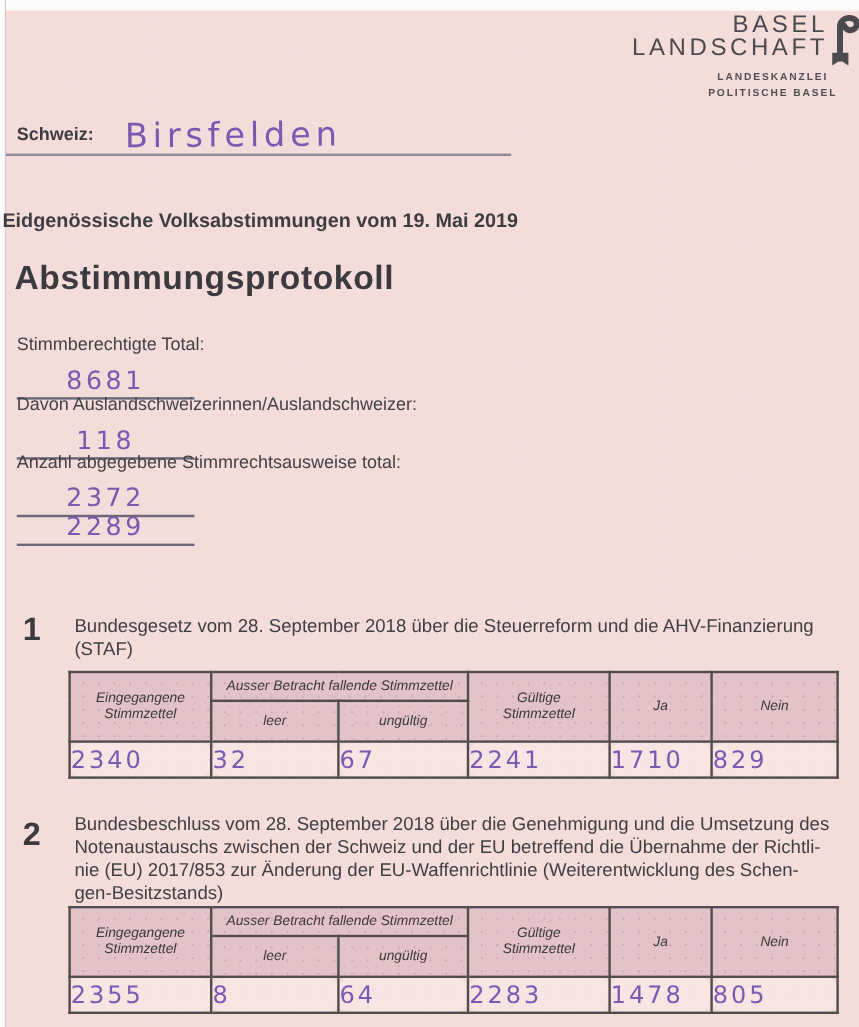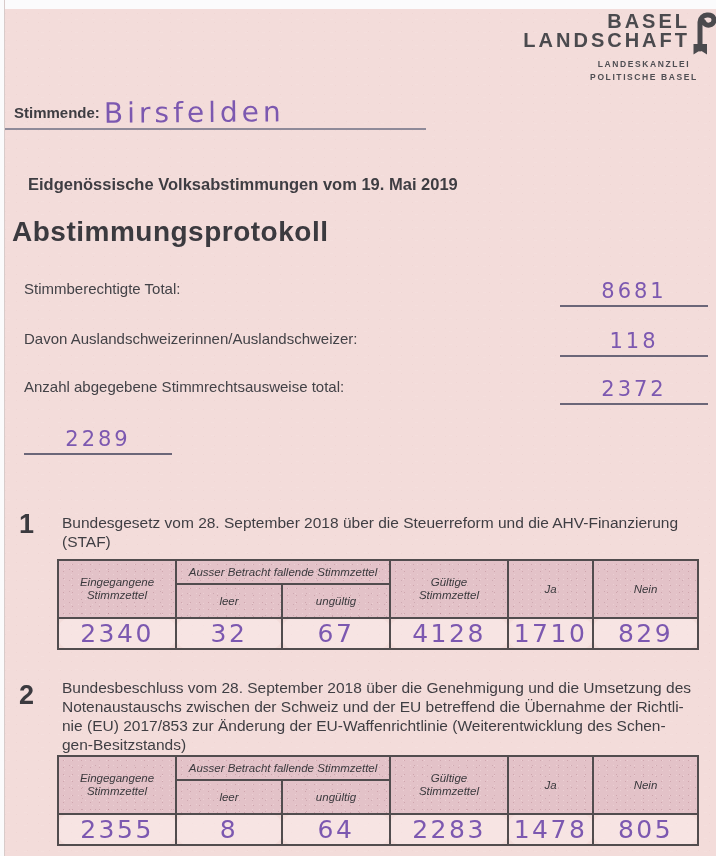--- a/index.html
+++ b/index.html
@@ -11,36 +11,36 @@
       radial-gradient(rgba(255,245,245,0.12) 9%, transparent 10%);
     background-size:11px 9px,17px 13px;
     font-family:"Liberation Sans",sans-serif;
     color:#434247;
   }
   .scan-top{position:absolute;left:0;top:0;width:716px;height:9px;background:#fbfbfc;}
   .scan-left{position:absolute;left:0;top:0;width:4px;height:856px;background:#fbfbfc;border-right:1px solid #d8cbca;}
 
   
   .logo-text{position:absolute;top:12px;left:380px;width:310px;text-align:right;
-    font-weight:bold;font-size:20px;line-height:19px;letter-spacing:3px;color:#4b4a4e;}
+    font-weight:normal;font-size:20px;line-height:19px;letter-spacing:3px;color:#4b4a4e;}
   .stab{position:absolute;left:690px;top:9px;}
   .dept{position:absolute;top:58px;left:558px;width:172px;text-align:center;
     font-size:8.5px;font-weight:bold;letter-spacing:1.6px;line-height:13px;color:#4f4e53;}
 
   
   .gemeinde-label{position:absolute;left:14px;top:104px;font-size:15px;font-weight:bold;color:#3e3d42;}
   .gemeinde-line{position:absolute;left:5px;top:128px;width:421px;height:2px;background:#8f8a99;}
   .hw{color:#7c58b0;font-family:"DejaVu Sans",sans-serif;}
   .gemeinde-value{position:absolute;left:104px;top:96px;font-size:28px;letter-spacing:4px;transform:rotate(-0.5deg);}
 
-  .subtitle{position:absolute;left:28px;top:175px;font-size:16.5px;font-weight:bold;color:#3e3d42;}
+  .subtitle{position:absolute;left:2px;top:175px;font-size:16.5px;font-weight:bold;color:#3e3d42;}
   .title{position:absolute;left:12px;top:216px;margin:0;font-size:28px;font-weight:bold;letter-spacing:0.5px;color:#3b3a3f;}
 
   
-  .total-row{position:absolute;left:24px;width:692px;display:flex;justify-content:space-between;align-items:center;}
+  .total-row{position:absolute;left:14px;width:692px;display:flex;justify-content:space-between;align-items:flex-start;flex-direction:column;}
   .total-row .total-label{font-size:15px;margin-bottom:9px;color:#434247;}
   .total-value-box{width:148px;margin-right:8px;border-bottom:2px solid #6b6678;
     text-align:center;font-size:21px;letter-spacing:3px;padding-bottom:2px;line-height:24px;}
   .row0{top:279px}.row1{top:329px}.row2{top:377px}.row3{top:427px}
 
   
   .q-num{position:absolute;left:19px;font-size:27px;font-weight:bold;color:#3b3a3f;}
   .q1-num{top:509px}.q2-num{top:680px}
   .q-text{position:absolute;left:62px;width:652px;font-size:15.5px;line-height:19px;
     white-space:pre-line;color:#3f3e43;}
@@ -55,22 +55,22 @@
     background-image:
       radial-gradient(rgba(150,90,102,0.28) 11%, transparent 12%),
       radial-gradient(rgba(120,70,85,0.20) 9%, transparent 10%),
       radial-gradient(rgba(250,235,235,0.35) 9%, transparent 10%);
     background-size:9px 7px,13px 11px,7px 5px;
     background-position:0 0,4px 3px,2px 1px;
     font-style:italic;font-weight:normal;font-size:11.5px;color:#3a393d;
     text-align:center;vertical-align:middle;white-space:pre-line;line-height:13px;}
   tr.h-merged th{height:22px;}
   tr.h-sub th{height:32px;}
-  tr.h-data td{height:28px;text-align:center;vertical-align:middle;
-    font-size:25px;letter-spacing:2.5px;background:rgba(252,238,238,0.45);border-radius:12px;}
+  tr.h-data td{height:28px;text-align:left;vertical-align:middle;
+    font-size:20px;letter-spacing:2.5px;background:rgba(252,238,238,0.45);border-radius:12px;}
   .c1{width:118px}.c2{width:106px}.c3{width:108px}.c4{width:118px}.c5{width:85px}.c6{width:105px}
 </style>
 </head>
 <body>
 
 <div class="page">
   <div class="scan-top"></div>
   <div class="scan-left"></div>
 
   <div class="logo-text">
@@ -79,21 +79,21 @@
   </div>
   <svg class="stab" width="26" height="46" viewBox="0 0 26 46">
     <path d="M10 40 L10 13 C10 4.5 24 3.5 24 11 C24 17 15.5 18 13.5 12.5" fill="none" stroke="#4b4a4e" stroke-width="5" stroke-linecap="round"></path>
     <path d="M3.5 35 h13.5 v10.5 l-6.7 -4.2 -6.8 4.2 z" fill="#4b4a4e"></path>
   </svg>
   <div class="dept">
     <div>LANDESKANZLEI</div>
     <div>POLITISCHE BASEL</div>
   </div>
 
-  <span class="gemeinde-label">Stimmende:</span>
+  <span class="gemeinde-label">Schweiz:</span>
   <span class="gemeinde-value hw">Birsfelden</span>
   <div class="gemeinde-line"></div>
 
   <div class="subtitle">Eidgenössische Volksabstimmungen vom 19. Mai 2019</div>
   <h1 class="title">Abstimmungsprotokoll</h1>
 
   <div class="total-row row0">
     <span class="total-label">Stimmberechtigte Total:</span>
     <span class="total-value-box hw">8681</span>
   </div>
@@ -132,21 +132,21 @@
       <th rowspan="2">Nein</th>
     </tr>
     <tr class="h-sub">
       <th>leer</th>
       <th>ungültig</th>
     </tr>
     <tr class="h-data">
       <td class="hw">2340</td>
       <td class="hw">32</td>
       <td class="hw">67</td>
-      <td class="hw">4128</td>
+      <td class="hw">2241</td>
       <td class="hw">1710</td>
       <td class="hw">829</td>
     </tr>
   </tbody>
     </table>
 
   <div class="q-num q2-num">2</div>
   <div class="q-text q2-text">Bundesbeschluss vom 28. September 2018 über die Genehmigung und die Umsetzung des
 Notenaustauschs zwischen der Schweiz und der EU betreffend die Übernahme der Richtli-
 nie (EU) 2017/853 zur Änderung der EU-Waffenrichtlinie (Weiterentwicklung des Schen-

